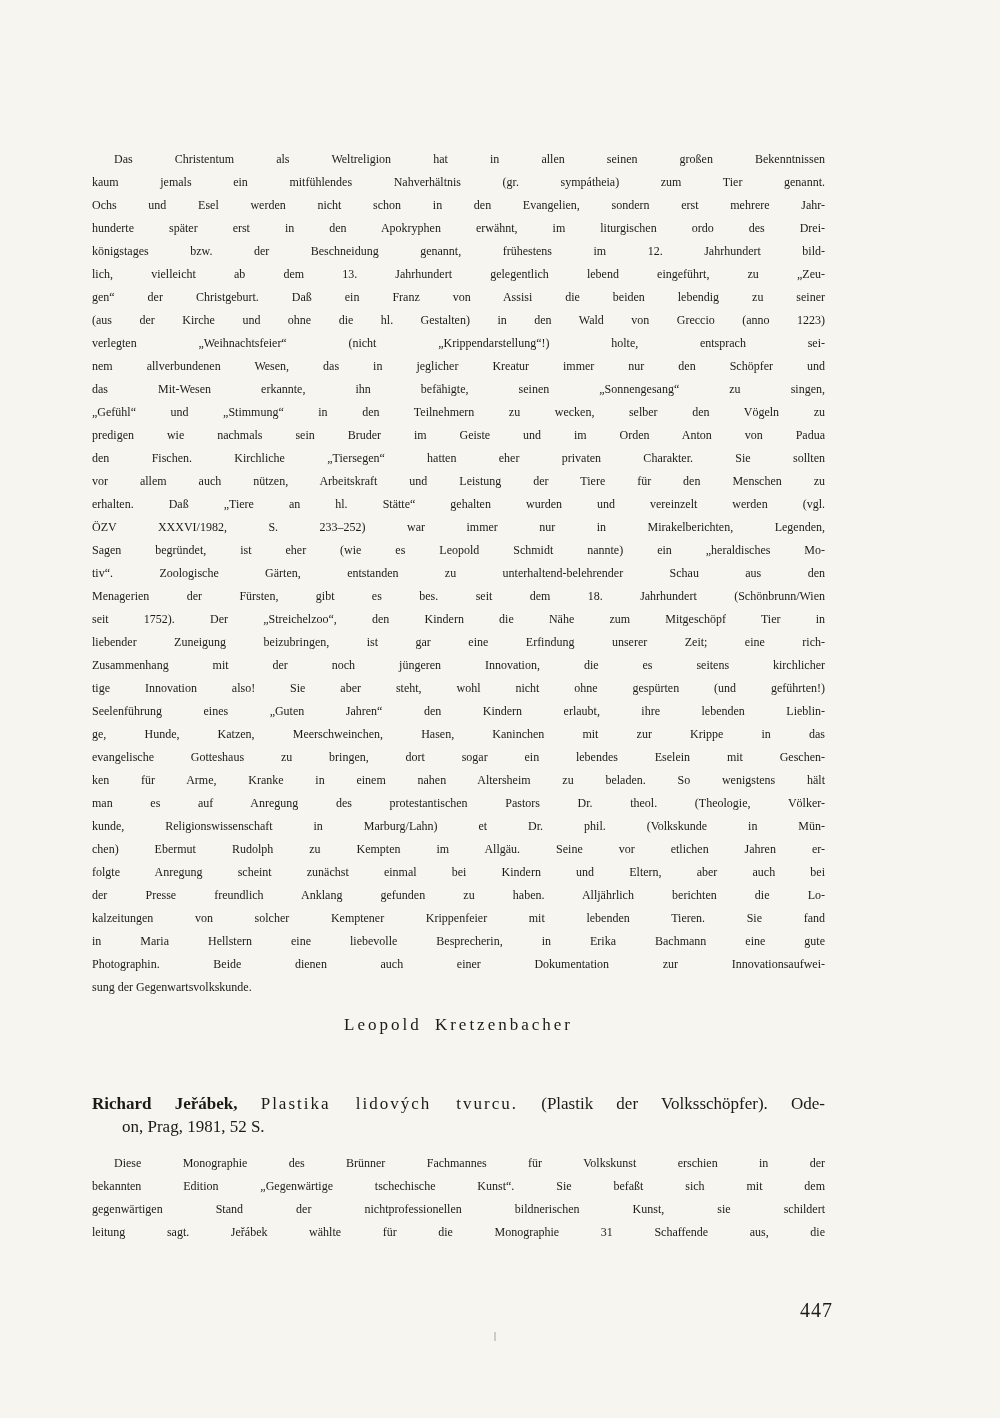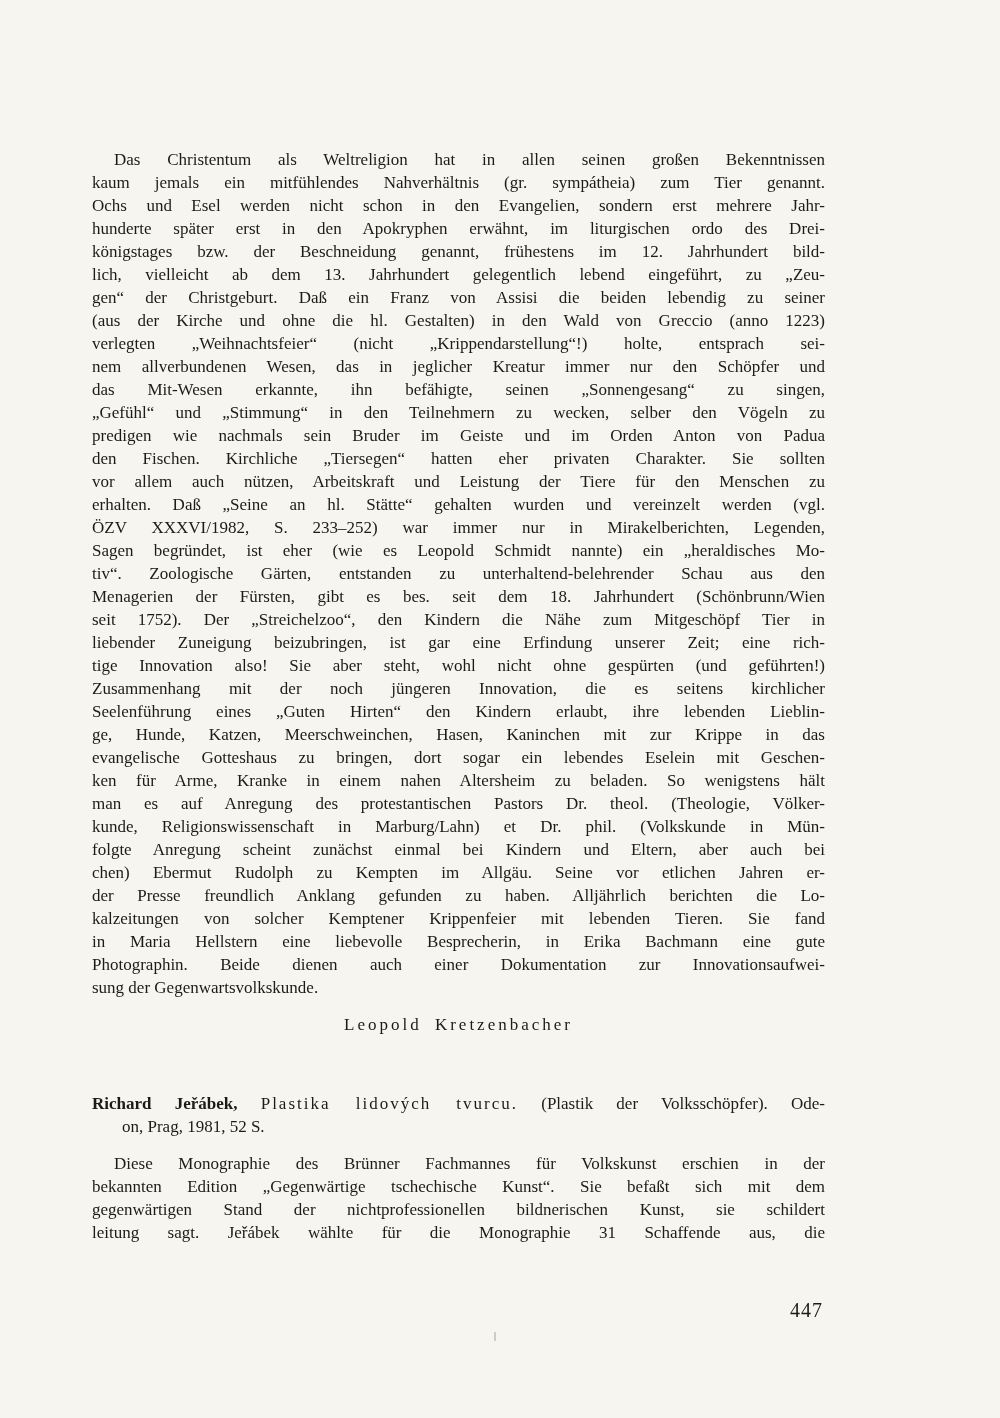--- a/index.html
+++ b/index.html
@@ -12,21 +12,21 @@
     margin: 0;
     background: #f6f5f0;
     color: #1d1b17;
     font-family: "Liberation Serif", "DejaVu Serif", serif;
     box-sizing: border-box;
     padding: 148px 175px 0 92px;
     overflow: hidden;
   }
 
   .para .line {
-    font-size: 17px;
+    font-size: 12px;
     line-height: 23px;
     text-align: justify;
     text-align-last: justify;
     white-space: normal;
   }
   .essay-para .line:first-child { text-indent: 22px; }
   .essay-para .line:last-child { text-align-last: left; }
   .review-para .line:first-child { text-indent: 22px; }
 
   .signature {
@@ -49,21 +49,21 @@
   }
   .rh-author { font-weight: 700; }
   .rh-title-spaced { letter-spacing: 2px; }
   .rh-line2 { padding-left: 30px; }
 
   .review-para { margin-top: 14px; }
 
   .page-number {
     position: absolute;
     top: 1298px;
-    right: 177px;
+    right: 167px;
     font-size: 20px;
     line-height: 24px;
     letter-spacing: 1px;
   }
 
   .scan-artifact {
     position: absolute;
     left: 494px;
     top: 1332px;
     width: 2px;
@@ -86,37 +86,37 @@
       <div class="line">lich, vielleicht ab dem 13. Jahrhundert gelegentlich lebend eingeführt, zu „Zeu-</div>
       <div class="line">gen“ der Christgeburt. Daß ein Franz von Assisi die beiden lebendig zu seiner</div>
       <div class="line">(aus der Kirche und ohne die hl. Gestalten) in den Wald von Greccio (anno 1223)</div>
       <div class="line">verlegten „Weihnachtsfeier“ (nicht „Krippendarstellung“!) holte, entsprach sei-</div>
       <div class="line">nem allverbundenen Wesen, das in jeglicher Kreatur immer nur den Schöpfer und</div>
       <div class="line">das Mit-Wesen erkannte, ihn befähigte, seinen „Sonnengesang“ zu singen,</div>
       <div class="line">„Gefühl“ und „Stimmung“ in den Teilnehmern zu wecken, selber den Vögeln zu</div>
       <div class="line">predigen wie nachmals sein Bruder im Geiste und im Orden Anton von Padua</div>
       <div class="line">den Fischen. Kirchliche „Tiersegen“ hatten eher privaten Charakter. Sie sollten</div>
       <div class="line">vor allem auch nützen, Arbeitskraft und Leistung der Tiere für den Menschen zu</div>
-      <div class="line">erhalten. Daß „Seine an hl. Stätte“ gehalten wurden und vereinzelt werden (vgl.</div>
+      <div class="line">erhalten. Daß „Tiere an hl. Stätte“ gehalten wurden und vereinzelt werden (vgl.</div>
       <div class="line">ÖZV XXXVI/1982, S. 233–252) war immer nur in Mirakelberichten, Legenden,</div>
       <div class="line">Sagen begründet, ist eher (wie es Leopold Schmidt nannte) ein „heraldisches Mo-</div>
       <div class="line">tiv“. Zoologische Gärten, entstanden zu unterhaltend-belehrender Schau aus den</div>
       <div class="line">Menagerien der Fürsten, gibt es bes. seit dem 18. Jahrhundert (Schönbrunn/Wien</div>
       <div class="line">seit 1752). Der „Streichelzoo“, den Kindern die Nähe zum Mitgeschöpf Tier in</div>
       <div class="line">liebender Zuneigung beizubringen, ist gar eine Erfindung unserer Zeit; eine rich-</div>
+      <div class="line">Zusammenhang mit der noch jüngeren Innovation, die es seitens kirchlicher</div>
       <div class="line">tige Innovation also! Sie aber steht, wohl nicht ohne gespürten (und geführten!)</div>
-      <div class="line">Zusammenhang mit der noch jüngeren Innovation, die es seitens kirchlicher</div>
-      <div class="line">Seelenführung eines „Guten Hirten“ den Kindern erlaubt, ihre lebenden Lieblin-</div>
+      <div class="line">Seelenführung eines „Guten Jahren“ den Kindern erlaubt, ihre lebenden Lieblin-</div>
       <div class="line">ge, Hunde, Katzen, Meerschweinchen, Hasen, Kaninchen mit zur Krippe in das</div>
       <div class="line">evangelische Gotteshaus zu bringen, dort sogar ein lebendes Eselein mit Geschen-</div>
       <div class="line">ken für Arme, Kranke in einem nahen Altersheim zu beladen. So wenigstens hält</div>
       <div class="line">man es auf Anregung des protestantischen Pastors Dr. theol. (Theologie, Völker-</div>
       <div class="line">kunde, Religionswissenschaft in Marburg/Lahn) et Dr. phil. (Volkskunde in Mün-</div>
+      <div class="line">chen) Ebermut Rudolph zu Kempten im Allgäu. Seine vor etlichen Jahren er-</div>
       <div class="line">folgte Anregung scheint zunächst einmal bei Kindern und Eltern, aber auch bei</div>
-      <div class="line">chen) Ebermut Rudolph zu Kempten im Allgäu. Seine vor etlichen Jahren er-</div>
       <div class="line">der Presse freundlich Anklang gefunden zu haben. Alljährlich berichten die Lo-</div>
       <div class="line">kalzeitungen von solcher Kemptener Krippenfeier mit lebenden Tieren. Sie fand</div>
       <div class="line">in Maria Hellstern eine liebevolle Besprecherin, in Erika Bachmann eine gute</div>
       <div class="line">Photographin. Beide dienen auch einer Dokumentation zur Innovationsaufwei-</div>
       <div class="line">sung der Gegenwartsvolkskunde.</div>
     </div>
 
   <div class="signature">Leopold Kretzenbacher</div>
 
   <div class="review-heading">

